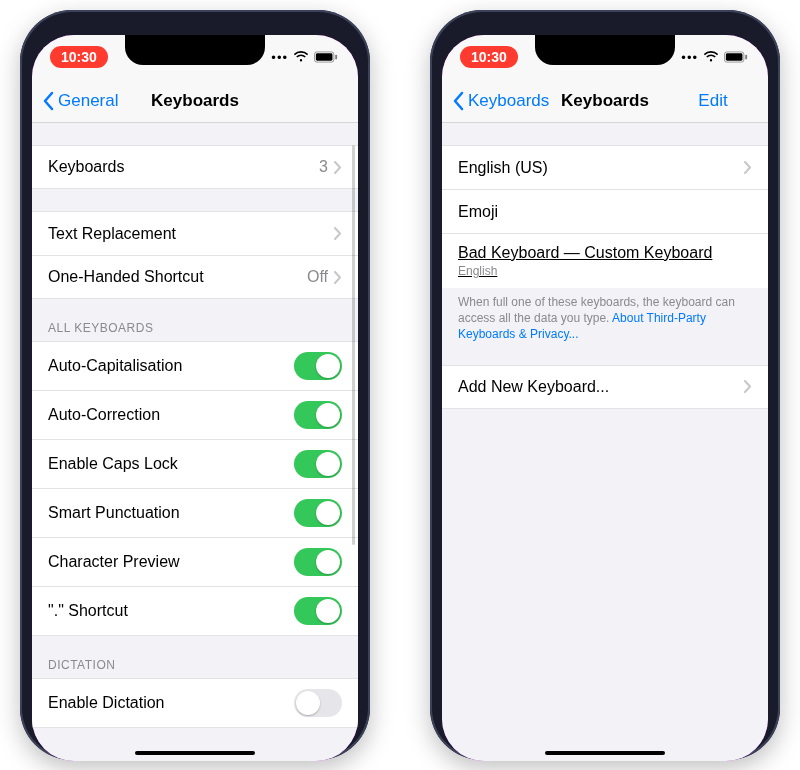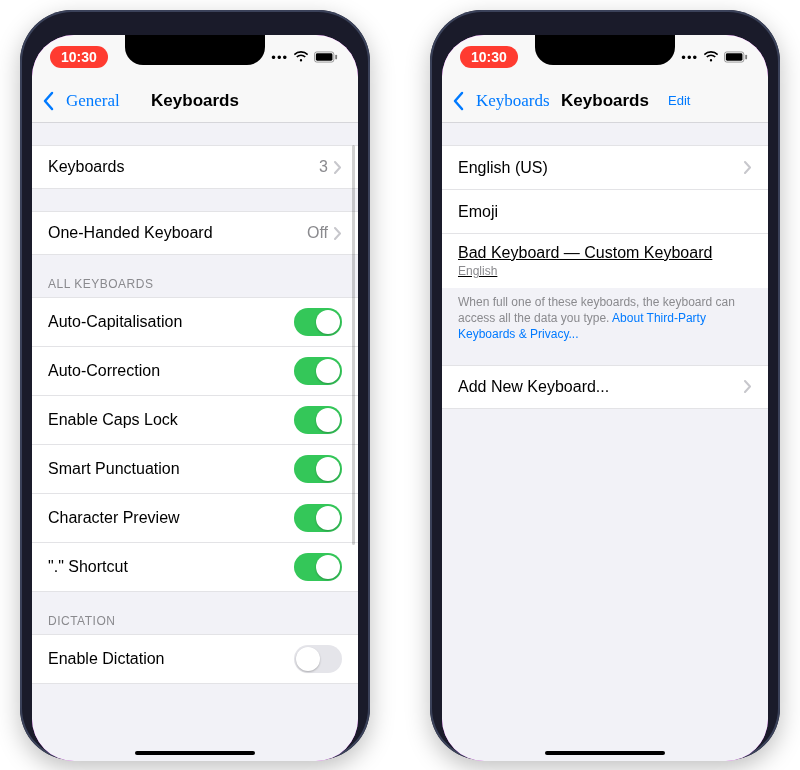--- a/index.html
+++ b/index.html
@@ -80,39 +80,38 @@
     align-items: center;
     justify-content: space-between;
     padding: 0 10px;
     position: relative;
   }
   .navbar .back {
     color: #007aff;
     font-size: 17px;
     display: flex;
     align-items: center;
-    gap: 12px;
+    gap: 4px;
     min-width: 90px;
-    font-family: Liberation Serif, serif;
   }
   .navbar .back svg { margin-right: 0; }
   .navbar .title {
     font-size: 17px;
     font-weight: 600;
     color: #000;
     position: absolute;
     left: 50%;
     transform: translateX(-50%);
     white-space: nowrap;
   }
   .navbar .right {
     color: #007aff;
-    font-size: 13px;
+    font-size: 17px;
     min-width: 90px;
-    text-align: left;
+    text-align: center;
   }
   .content {
     flex: 1;
     overflow-y: hidden;
     background: #f2f2f7;
     position: relative;
   }
   .group { margin-top: 22px; }
   .group.first { margin-top: 22px; }
   .group-header {
@@ -239,21 +238,29 @@
             <span class="chevron">
                 <svg width="8" height="13" viewBox="0 0 8 13">
                   <path d="M1 1l5 5.5L1 12" stroke="#c7c7cc" stroke-width="2" fill="none" stroke-linecap="round" stroke-linejoin="round"></path>
                 </svg>
               </span>
           </div>
         </div>
 
         <div class="group">
           <div class="cell">
-            <span class="label">One-Handed Keyboard</span>
+            <span class="label">Text Replacement</span>
+            <span class="chevron">
+                <svg width="8" height="13" viewBox="0 0 8 13">
+                  <path d="M1 1l5 5.5L1 12" stroke="#c7c7cc" stroke-width="2" fill="none" stroke-linecap="round" stroke-linejoin="round"></path>
+                </svg>
+              </span>
+          </div>
+          <div class="cell">
+            <span class="label">One-Handed Shortcut</span>
             <span class="value">Off</span>
             <span class="chevron">
                 <svg width="8" height="13" viewBox="0 0 8 13">
                   <path d="M1 1l5 5.5L1 12" stroke="#c7c7cc" stroke-width="2" fill="none" stroke-linecap="round" stroke-linejoin="round"></path>
                 </svg>
               </span>
           </div>
         </div>
 
         <div class="group">

